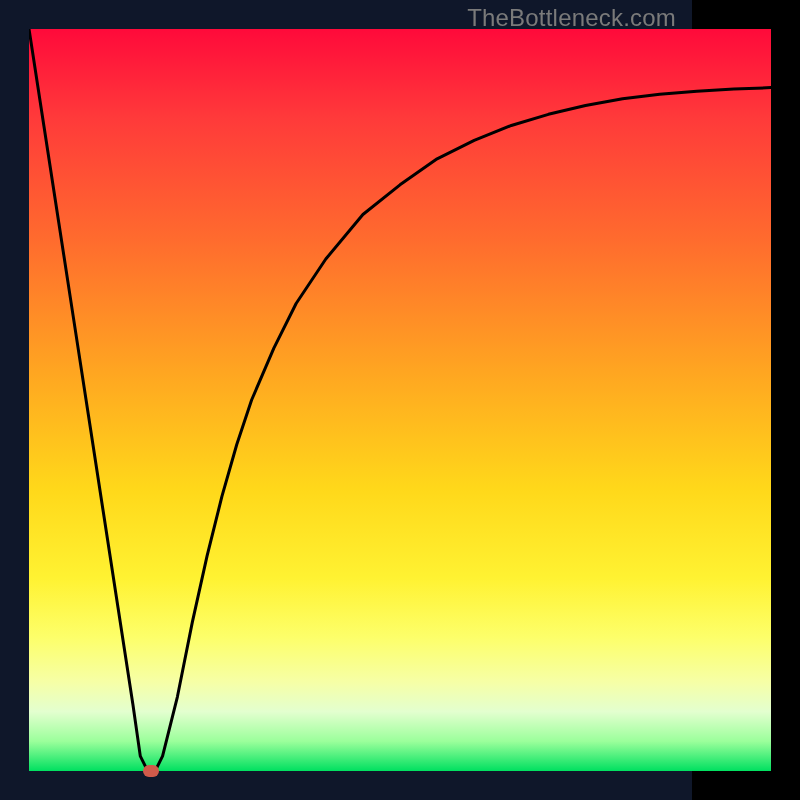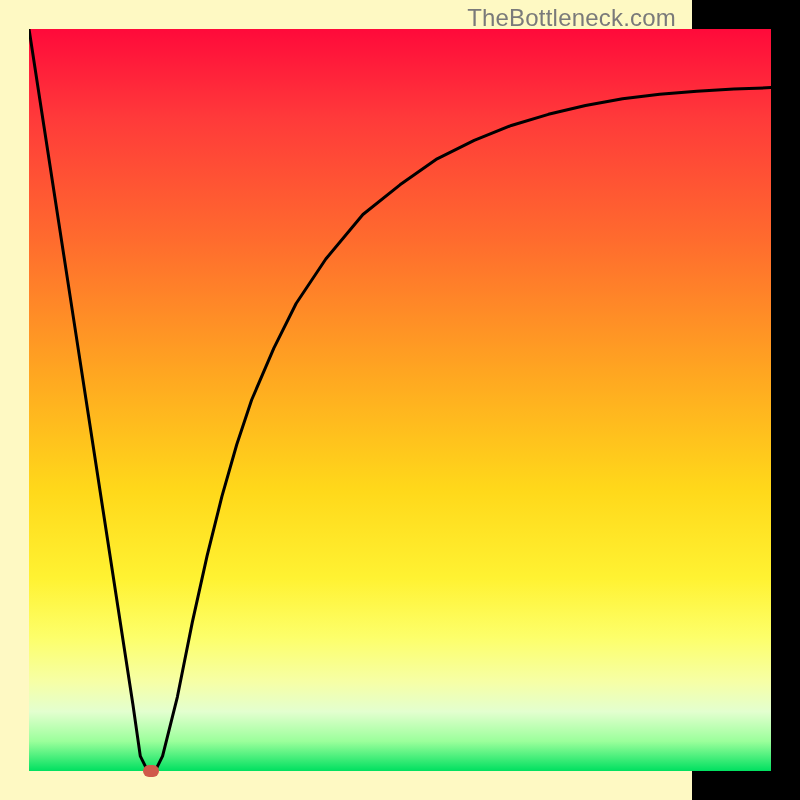--- a/index.html
+++ b/index.html
@@ -8,21 +8,21 @@
     width: 800px;
     height: 800px;
     background: #000;
     font-family: Arial, Helvetica, sans-serif;
     overflow: hidden;
   }
   .frame {
     position: relative;
     width: 692px;
     height: 800px;
-    background: #fef9c3;
+    background: #0f172a;
   }
   .plot-area {
     position: absolute;
     left: 29px;
     top: 29px;
     width: 742px;
     height: 742px;
     background: linear-gradient(to bottom,
       #ff0a3a 0%,
       #ff3a3a 12%,

